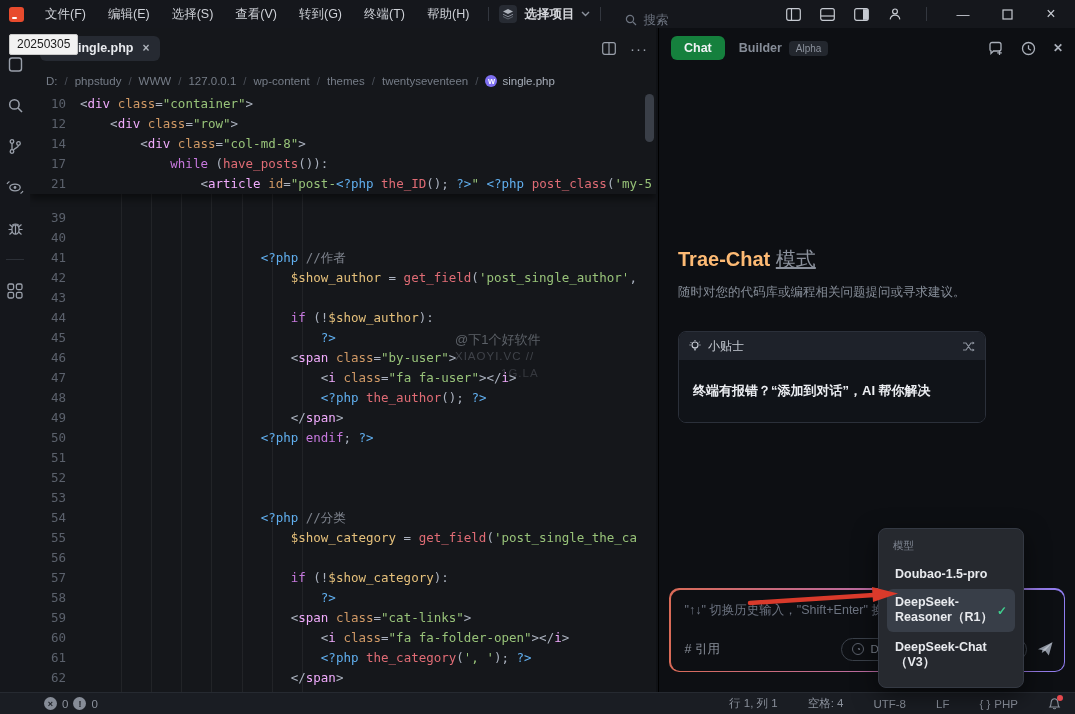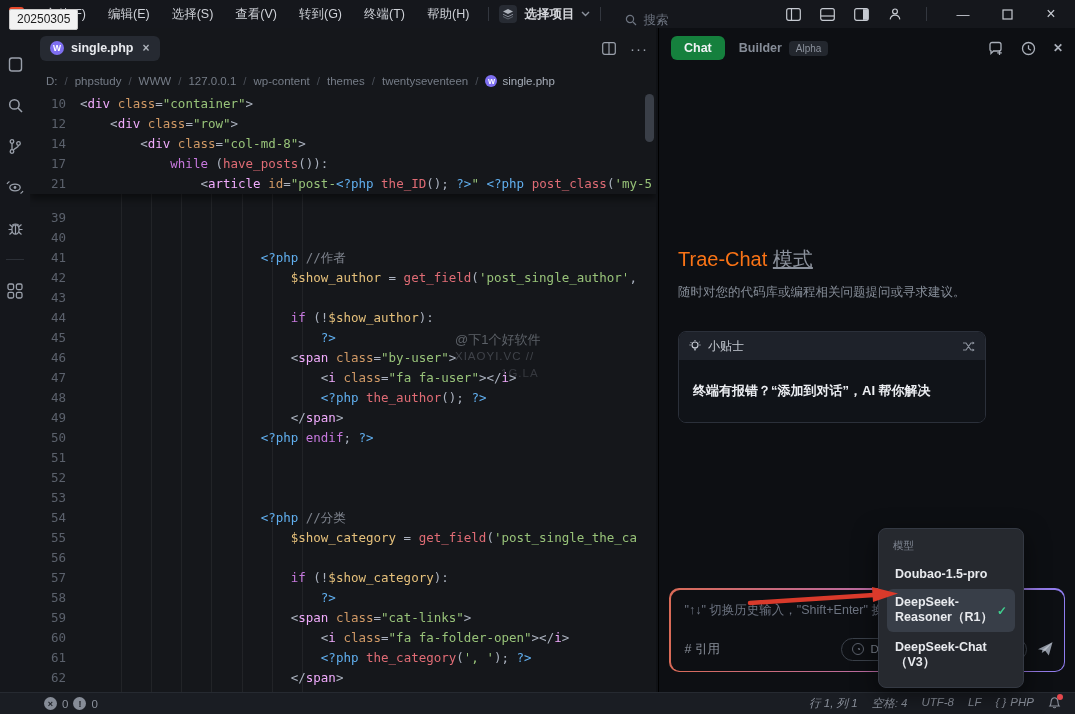--- a/index.html
+++ b/index.html
@@ -14,21 +14,21 @@
   .menus span { padding:3px 9px; border-radius:4px; cursor:default; }
   .tb-sep { width:1px; height:14px; background:#33373f; margin:0 10px; }
   .proj-btn { display:flex; align-items:center; gap:7px; font-size:12.5px; font-weight:bold; color:#d6d8dd; }
   .proj-ico { width:18px; height:18px; border-radius:4px; background:#272b33; display:flex; align-items:center; justify-content:center; }
   .search-box { display:flex; align-items:center; gap:6px; color:#6d7480; font-size:12.5px; margin-left:14px;margin-top:12px; }
   .tb-right { margin-left:auto; display:flex; align-items:center; gap:8px; padding-right:6px; }
   .tb-icon { width:26px; height:22px; display:flex; align-items:center; justify-content:center; color:#c6cad1; }
   .win-btn { width:36px; height:24px; display:flex; align-items:center; justify-content:center; color:#c6cad1; font-size:13px; }
 
   
-  .tooltip { position:absolute; left:9px; top:9px; background:#f2f2f2; color:#1b1b1b; font-size:12px; padding:2px 7px 3px; border-radius:2px; border:1px solid #c9c9c9; z-index:60; }
+  .tooltip { position:absolute; left:9px; top:34px; background:#f2f2f2; color:#1b1b1b; font-size:12px; padding:2px 7px 3px; border-radius:2px; border:1px solid #c9c9c9; z-index:60; }
 
   
   .activitybar { position:absolute; left:0; top:28px; bottom:22px; width:30px; background:#15171c; display:flex; flex-direction:column; align-items:center; padding-top:26px; gap:21px; z-index:4; }
   .act-icon { width:20px; height:20px; display:flex; align-items:center; justify-content:center; color:#9aa0ab; }
   .act-div { width:18px; height:1px; background:#2c3037; }
 
   
   .editor { position:absolute; left:30px; top:28px; width:626px; bottom:22px; background:#15171b; }
   .tabstrip { height:40px; display:flex; align-items:center; padding:0 8px 0 10px; }
   .tab { display:flex; align-items:center; gap:7px; background:#262a32; border-radius:6px; padding:5px 10px 6px; font-size:12.5px; font-weight:bold; color:#e8eaee; }
@@ -56,21 +56,21 @@
   .watermark .w3 { font-size:11.5px; color:rgba(150,156,166,0.25); letter-spacing:1px; padding-left:46px; }
 
   
   .chatpanel { position:absolute; left:658px; top:28px; width:417px; bottom:22px; background:#0d0f13; border-left:1px solid #000; }
   .chat-header { height:40px; display:flex; align-items:center; padding:0 12px; gap:14px; }
   .chat-tab-active { background:#15803d; border-radius:6px; padding:5px 13px; font-size:12.5px; font-weight:bold; color:#f0f2f5; }
   .chat-tab { display:flex; align-items:center; gap:7px; font-size:12.5px; font-weight:bold; color:#868d98; }
   .alpha-badge { background:#23272e; color:#8a909b; font-size:10px; font-weight:normal; padding:2px 7px; border-radius:4px; }
   .chat-header-icons { margin-left:auto; display:flex; align-items:center; gap:17px; color:#aab0ba; }
   .chat-title { position:absolute; left:19px; top:218px; font-size:20px; }
-  .chat-title b { color:#f97316; font-weight:normal; }
+  .chat-title b { color:#fdba74; font-weight:bold; }
   .chat-title span { color:#8b919c; font-weight:normal;text-decoration:underline; }
   .chat-sub { position:absolute; left:19px; top:256px; font-size:12.5px; color:#868d98; }
   .tipcard { position:absolute; left:19px; top:303px; width:308px; border:1px solid #2b303a; border-radius:8px; overflow:hidden; }
   .tipcard-head { background:#1e222a; height:28px; display:flex; align-items:center; padding:0 10px; gap:7px; font-size:12px; color:#c7ccd4; }
   .tipcard-head .spacer { flex:1; }
   .tipcard-body { background:#101318; padding:22px 14px; font-size:13px; font-weight:bold; color:#eceef2; }
 
   .inputbox { position:absolute; left:10px; bottom:20px; width:396px; height:84px; border-radius:10px; padding:1.5px;
     background:linear-gradient(90deg,#d96a57,#b86ba8 55%,#8f7df0); }
   .inputbox-inner { background:#0d0f13; border-radius:9px; width:100%; height:100%; position:relative; }
@@ -88,21 +88,21 @@
   .model-item.sel { background:#383e48; }
   .model-item .check { margin-left:auto; color:#3fcf8e; font-size:12px; }
 
   
   .arrow-svg { position:absolute; left:740px; top:583px; z-index:55; pointer-events:none; }
 
   
   .statusbar { position:absolute; left:0; bottom:0; width:1075px; height:22px; background:#1a1d23; border-top:1px solid #262a31; display:flex; align-items:center; font-size:11.5px; color:#8b919c; z-index:6; }
   .sb-left { display:flex; align-items:center; gap:5px; margin-left:44px; }
   .sb-circ { width:13px; height:13px; border-radius:50%; background:#868c97; color:#1a1d23; font-size:9px; font-weight:bold; display:flex; align-items:center; justify-content:center; }
-  .sb-right { margin-left:auto; display:flex; align-items:flex-start; gap:14px; margin-right:14px;font-style:italic; }
+  .sb-right { margin-left:auto; display:flex; align-items:center; gap:30px; margin-right:14px; }
   .sb-item { display:flex; align-items:center; gap:4px; }
   .bell { position:relative; display:flex; }
   .bell .reddot { position:absolute; right:-2px; top:-2px; width:6px; height:6px; border-radius:50%; background:#e5484d; }
 
   svg { display:block; }
 </style>
 </head>
 <body>
 
 <div class="titlebar">

